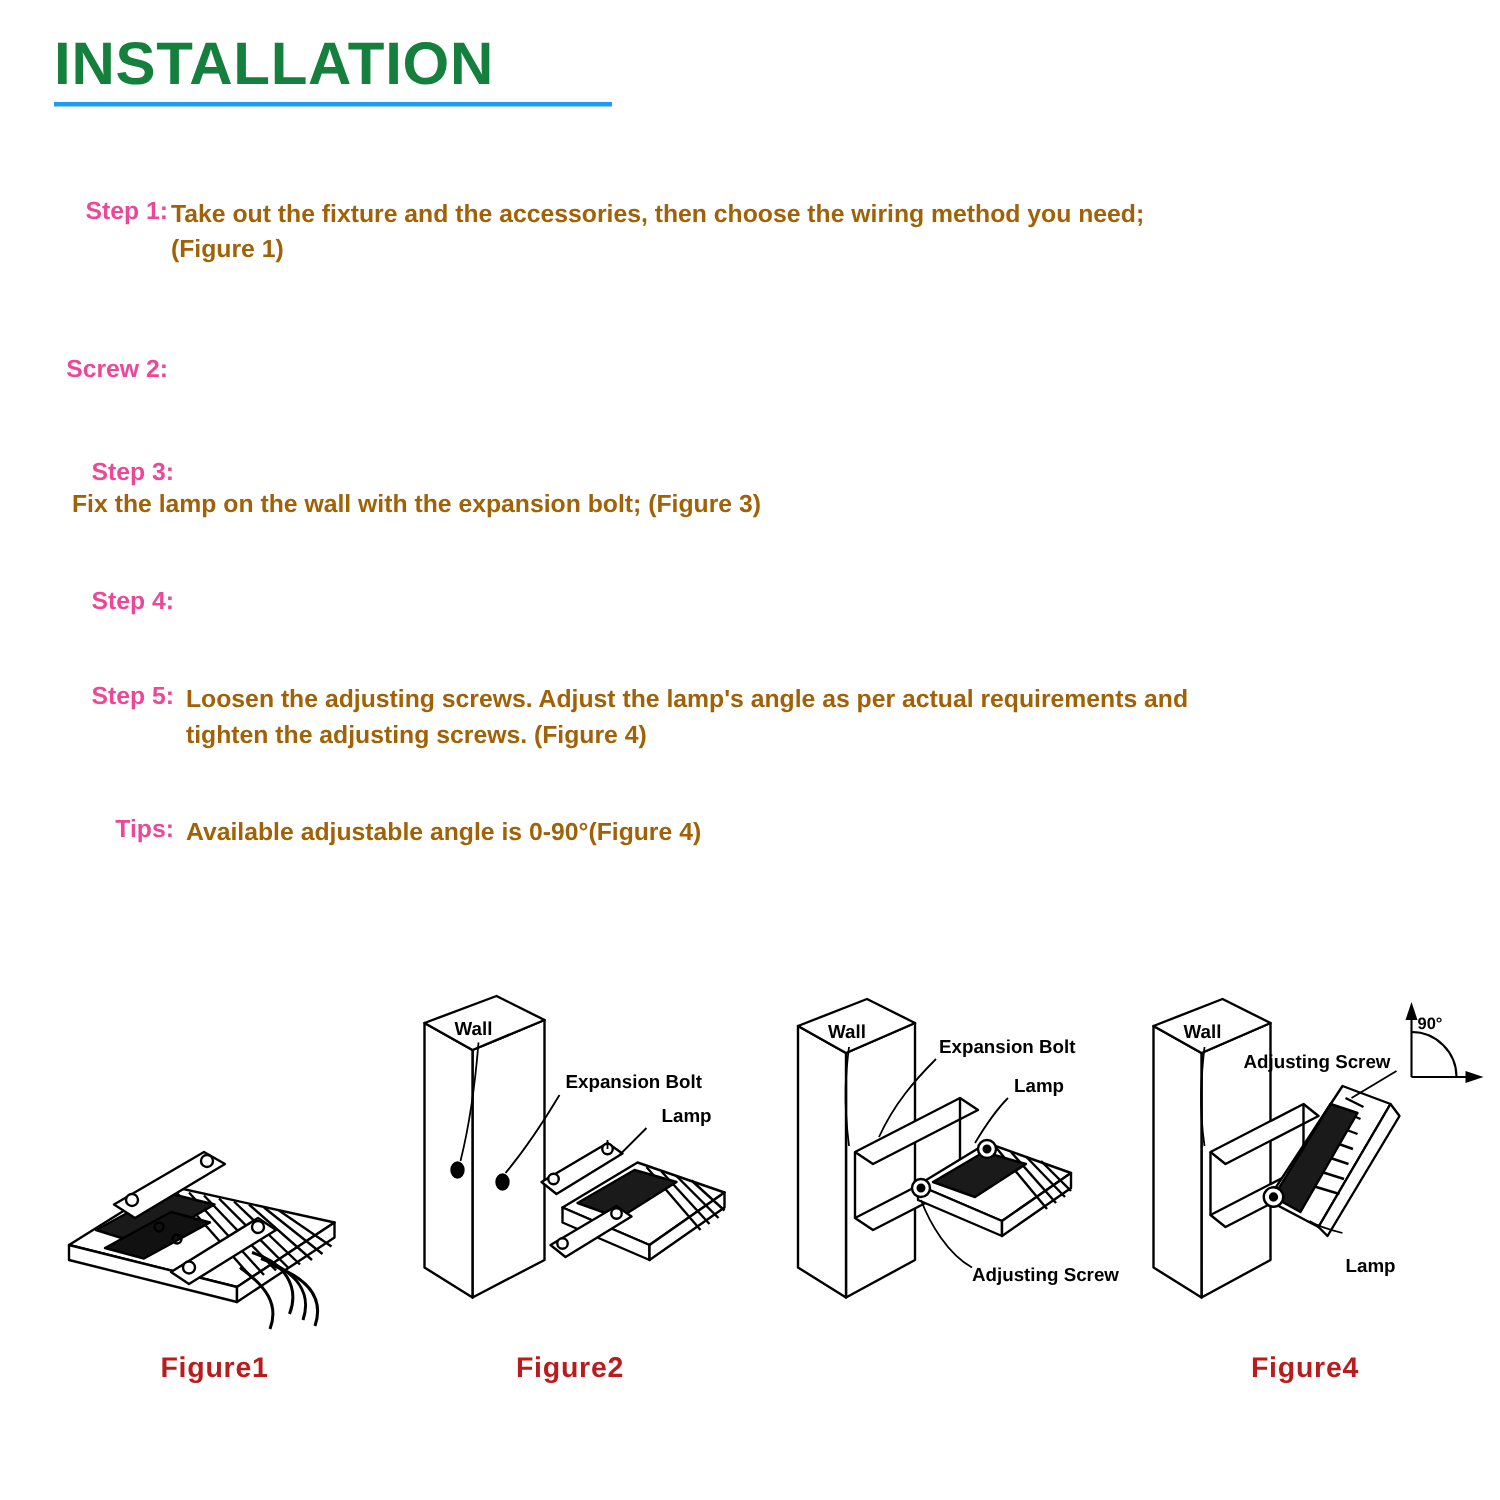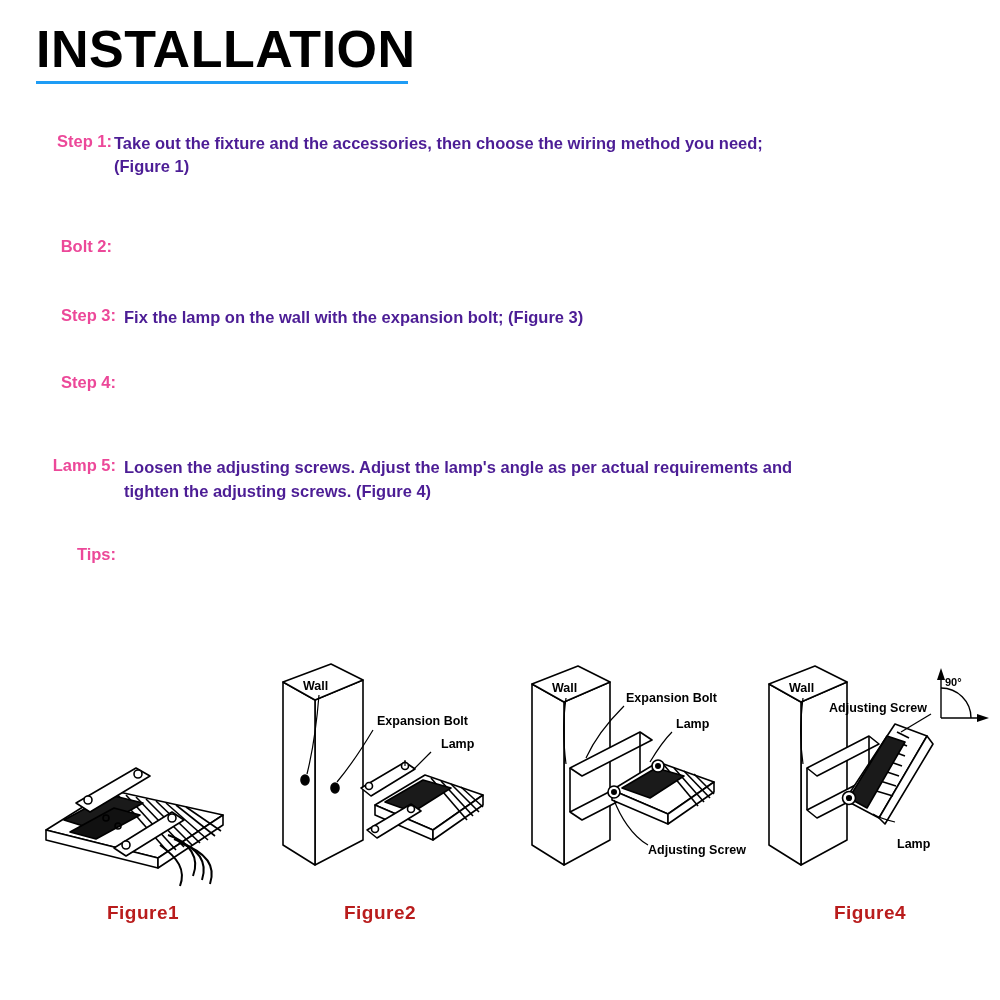--- a/index.html
+++ b/index.html
@@ -17,23 +17,23 @@
   }
 
   
   .title-wrap {
     position: absolute;
     left: 36px;
     top: 22px;
     width: 930px;
   }
   .title {
-    font-size: 52px;
+    font-size: 40px;
     font-weight: bold;
-    color: #000000;
+    color: #15803d;
     letter-spacing: 0.5px;
     line-height: 1.05;
     font-family: "Liberation Sans", sans-serif;
   }
   .title-rule {
     margin-top: 4px;
     height: 3px;
     width: 372px;
     background: #1E9CF5;
   }
@@ -52,45 +52,45 @@
   }
   .step-label {
     color: #ec4899;
     font-weight: bold;
     font-size: 16.5px;
     white-space: nowrap;
     padding-top: 0px;
     text-align: right;
   }
   .step-text {
-    color: #4c1d95;
+    color: #a16207;
     font-weight: bold;
     font-size: 16.5px;
     line-height: 1.42;
   }
   .step-text .second-line {
     display: block;
   }
 
   
   .row1 .step-label { width: 72px; margin-left: 0px; }
   .row1 .step-text  { margin-left: 2px; }
   .row1 { margin-bottom: 58px; }
 
   .row2 .step-label { width: 72px; }
   .row2 .step-text  { margin-left: 8px; }
   .row2 { margin-bottom: 50px; }
 
   .row3 .step-label { width: 76px; }
   .row3 .step-text  { margin-left: 8px; }
-  .row3 { margin-bottom: 44px; }
+  .row3 { margin-bottom: 44px; flex-direction: column; }
 
   .row4 .step-label { width: 76px; }
   .row4 .step-text  { margin-left: 8px; }
-  .row4 { margin-bottom: 64px; }
+  .row4 { margin-bottom: 44px; }
 
   .row5 .step-label { width: 76px; }
   .row5 .step-text  { margin-left: 8px; }
   .row5 { margin-bottom: 42px; }
 
   .row6 .step-label { width: 76px; }
   .row6 .step-text  { margin-left: 8px; }
 
   
   .figures {
@@ -139,42 +139,43 @@
 
   <div class="step-row row1">
     <div class="step-label">Step 1:</div>
     <div class="step-text">
       <span>Take out the fixture and the accessories, then choose the wiring method you need;</span>
       <span class="second-line">(Figure 1)</span>
     </div>
   </div>
 
   <div class="step-row row2">
-    <div class="step-label">Bolt 2:</div>
+    <div class="step-label">Screw 2:</div>
   </div>
 
   <div class="step-row row3">
     <div class="step-label">Step 3:</div>
     <div class="step-text">Fix the lamp on the wall with the expansion bolt; (Figure 3)</div>
   </div>
 
   <div class="step-row row4">
     <div class="step-label">Step 4:</div>
   </div>
 
   <div class="step-row row5">
-    <div class="step-label">Lamp 5:</div>
+    <div class="step-label">Step 5:</div>
     <div class="step-text">
       <span>Loosen the adjusting screws. Adjust the lamp's angle as per actual requirements and</span>
       <span class="second-line">tighten the adjusting screws. (Figure 4)</span>
     </div>
   </div>
 
   <div class="step-row row6">
     <div class="step-label">Tips:</div>
+    <div class="step-text">Available adjustable angle is 0-90°(Figure 4)</div>
   </div>
 
 </div>
 
 <div class="figures">
 
   <div class="figure fig1">
     <svg class="fig-svg" width="250" height="260" viewBox="0 0 250 260">
       <g stroke="#000" stroke-width="1.6" fill="none" stroke-linejoin="round">
 

